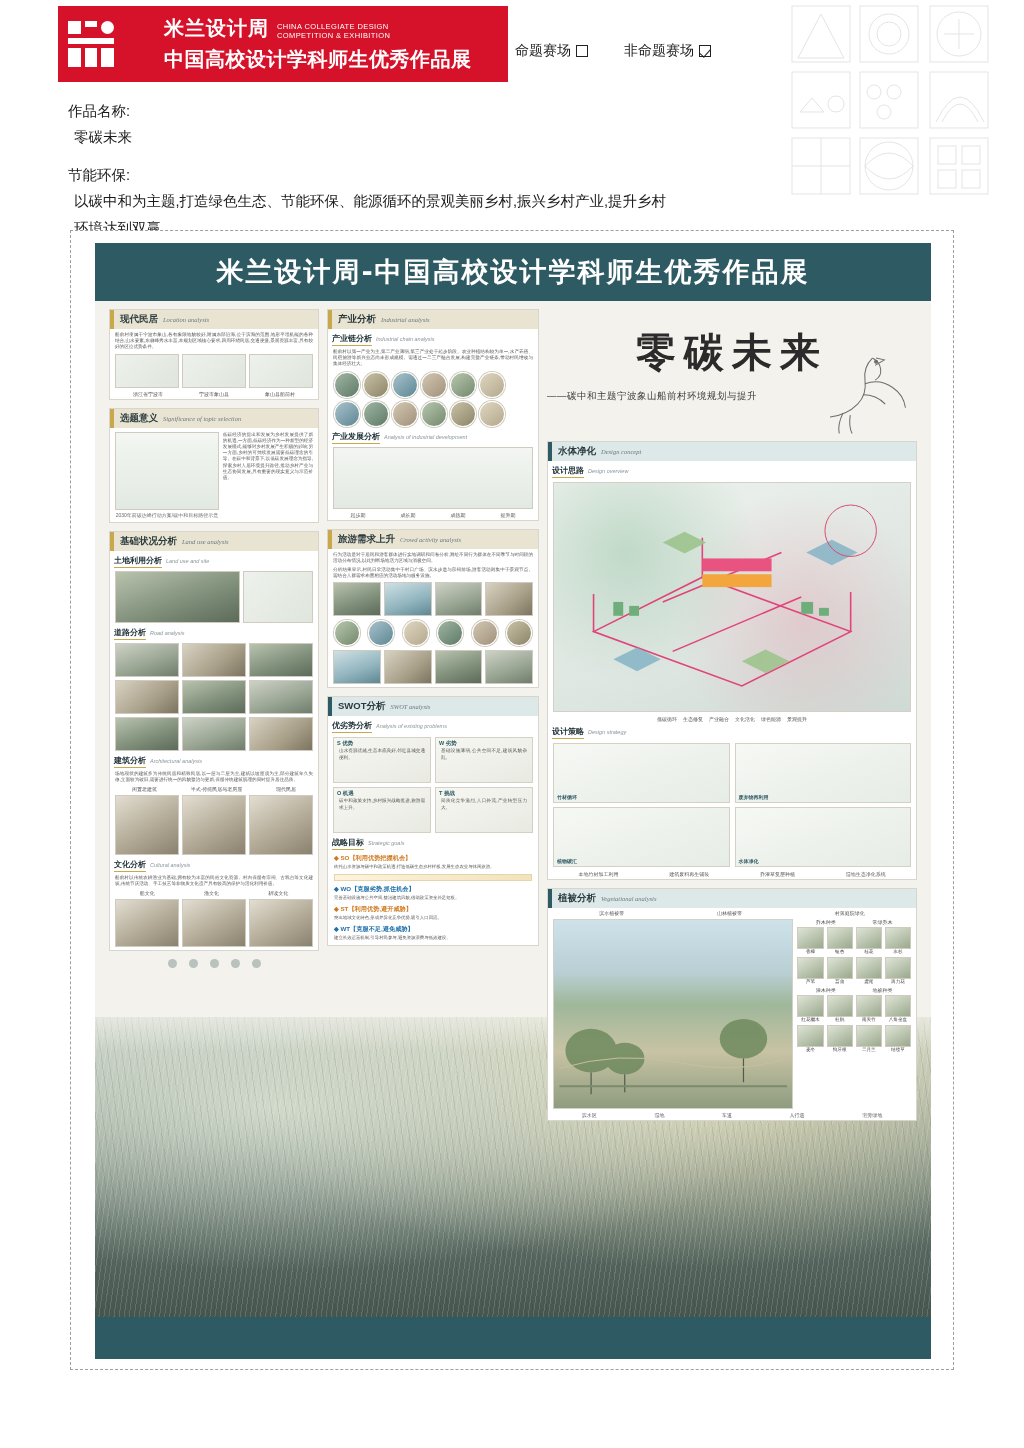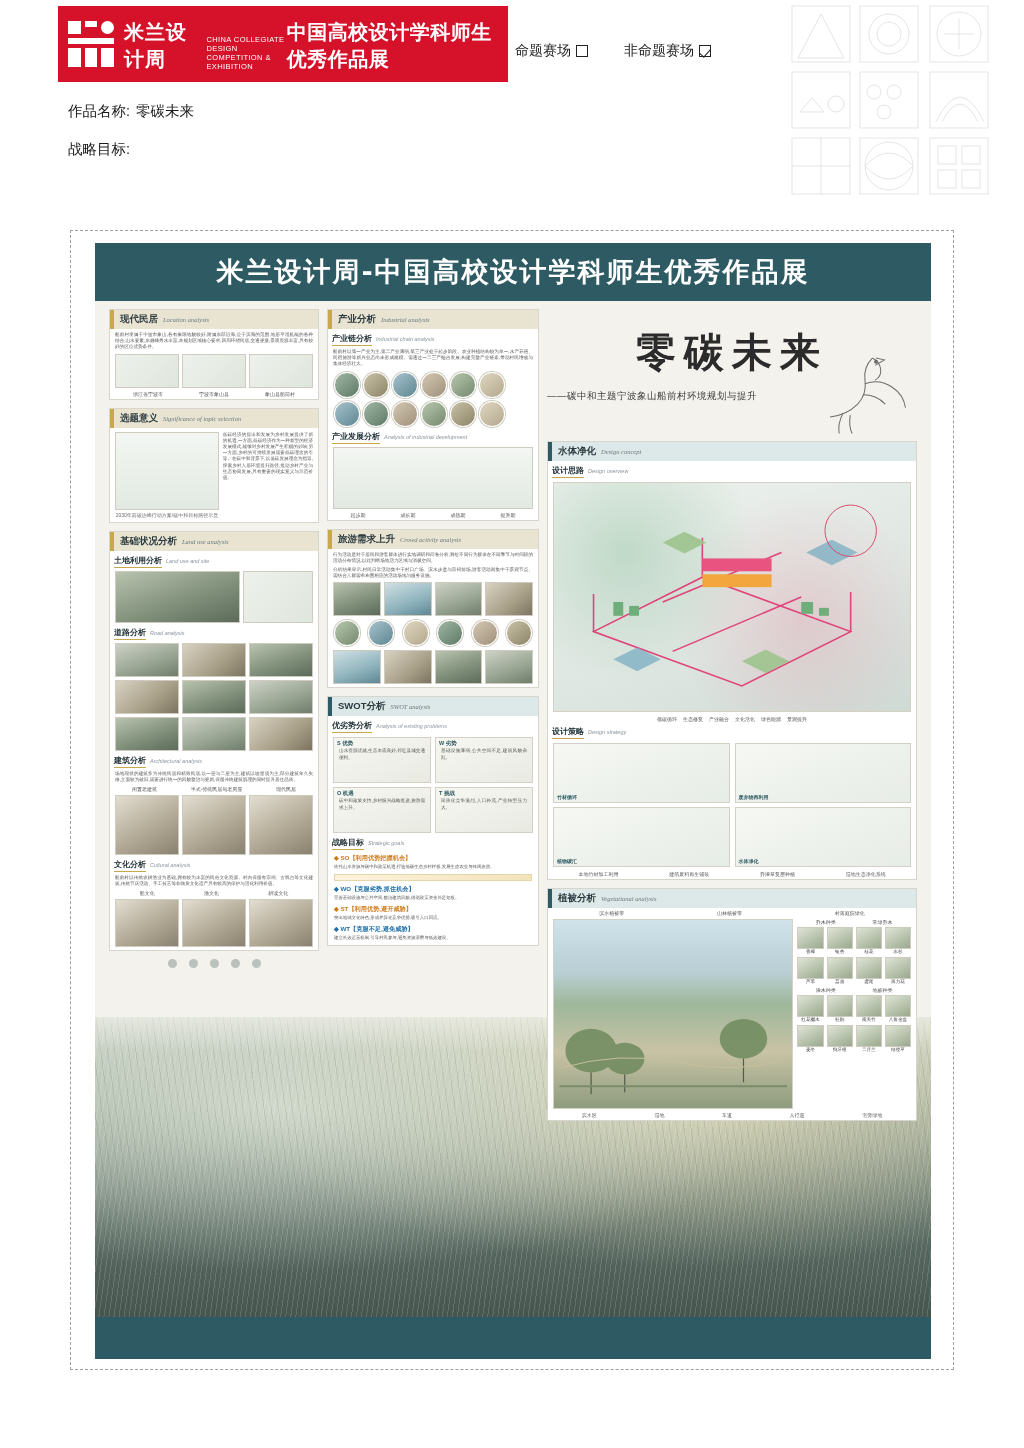--- a/index.html
+++ b/index.html
@@ -13,37 +13,37 @@
     overflow:hidden;
   }
   
   .header { position:absolute; left:0; top:0; width:1024px; height:90px; }
   .logo-block {
     position:absolute; left:58px; top:6px; width:450px; height:76px;
     background:#d6122b; color:#fff; display:flex; align-items:center; padding-left:10px;
   }
   .logo-mark { width:46px; height:46px; position:relative; margin-right:10px; flex:0 0 auto; }
   .logo-mark i { position:absolute; background:#fff; display:block; }
-  .logo-txt { display:flex; flex-direction:row; justify-content:flex-start; }
+  .logo-txt { display:flex; flex-direction:column; justify-content:flex-start;margin-left:40px; }
   .logo-row1 { display:flex; align-items:flex-end; }
   .logo-cn1 { font-size:20px; font-weight:bold; letter-spacing:1px; }
   .logo-en { font-size:7.5px; line-height:9px; margin-left:8px; padding-bottom:2px; letter-spacing:.4px; }
   .logo-cn2 { font-size:20px; font-weight:bold; letter-spacing:.5px; margin-top:4px; }
   .mode-group { position:absolute; left:515px; top:42px; font-size:14px; display:flex; gap:36px; }
   .mode-item { display:flex; align-items:center; gap:5px; }
   .cbox { width:12px; height:12px; border:1px solid #222; display:inline-block; position:relative; }
   .cbox.checked:after {
     content:""; position:absolute; left:2px; top:1px; width:5px; height:9px;
     border:solid #222; border-width:0 1.5px 1.5px 0; transform:rotate(42deg);
   }
   
   .deco { position:absolute; right:0; top:0; width:240px; height:220px; opacity:.5; }
   
   .meta { position:absolute; left:68px; top:98px; width:700px; font-size:14.5px; line-height:26px; }
-  .meta .row { display:flex; }
+  .meta .row { display:flex;flex-direction:column; }
   .meta .lbl { white-space:nowrap; }
   .meta .val { }
   .meta-desc { margin-top:12px; }
   .meta-desc .val { line-height:27px; }
   
   .poster-wrap {
     position:absolute; left:70px; top:230px; width:884px; height:1140px;
     border:1px dashed #9aa0a6; background:#fff;
   }
   .poster {
@@ -236,21 +236,22 @@
     </g>
   </svg>
 </div>
 
 <div class="meta">
   <div class="row">
     <span class="lbl">作品名称:</span>
     <span class="val" style="margin-left:6px">零碳未来</span>
   </div>
   <div class="row meta-desc">
-    <span class="lbl">战略目标:</span>
+    <span class="lbl">节能环保:</span>
+    <span class="val" style="margin-left:6px; max-width:600px">以碳中和为主题,打造绿色生态、节能环保、能源循环的景观美丽乡村,振兴乡村产业,提升乡村环境达到双赢。</span>
   </div>
 </div>
 
 <div class="poster-wrap">
   <div class="poster">
 
     <div class="p-title">米兰设计周-中国高校设计学科师生优秀作品展</div>
 
     <div class="p-body">
 

